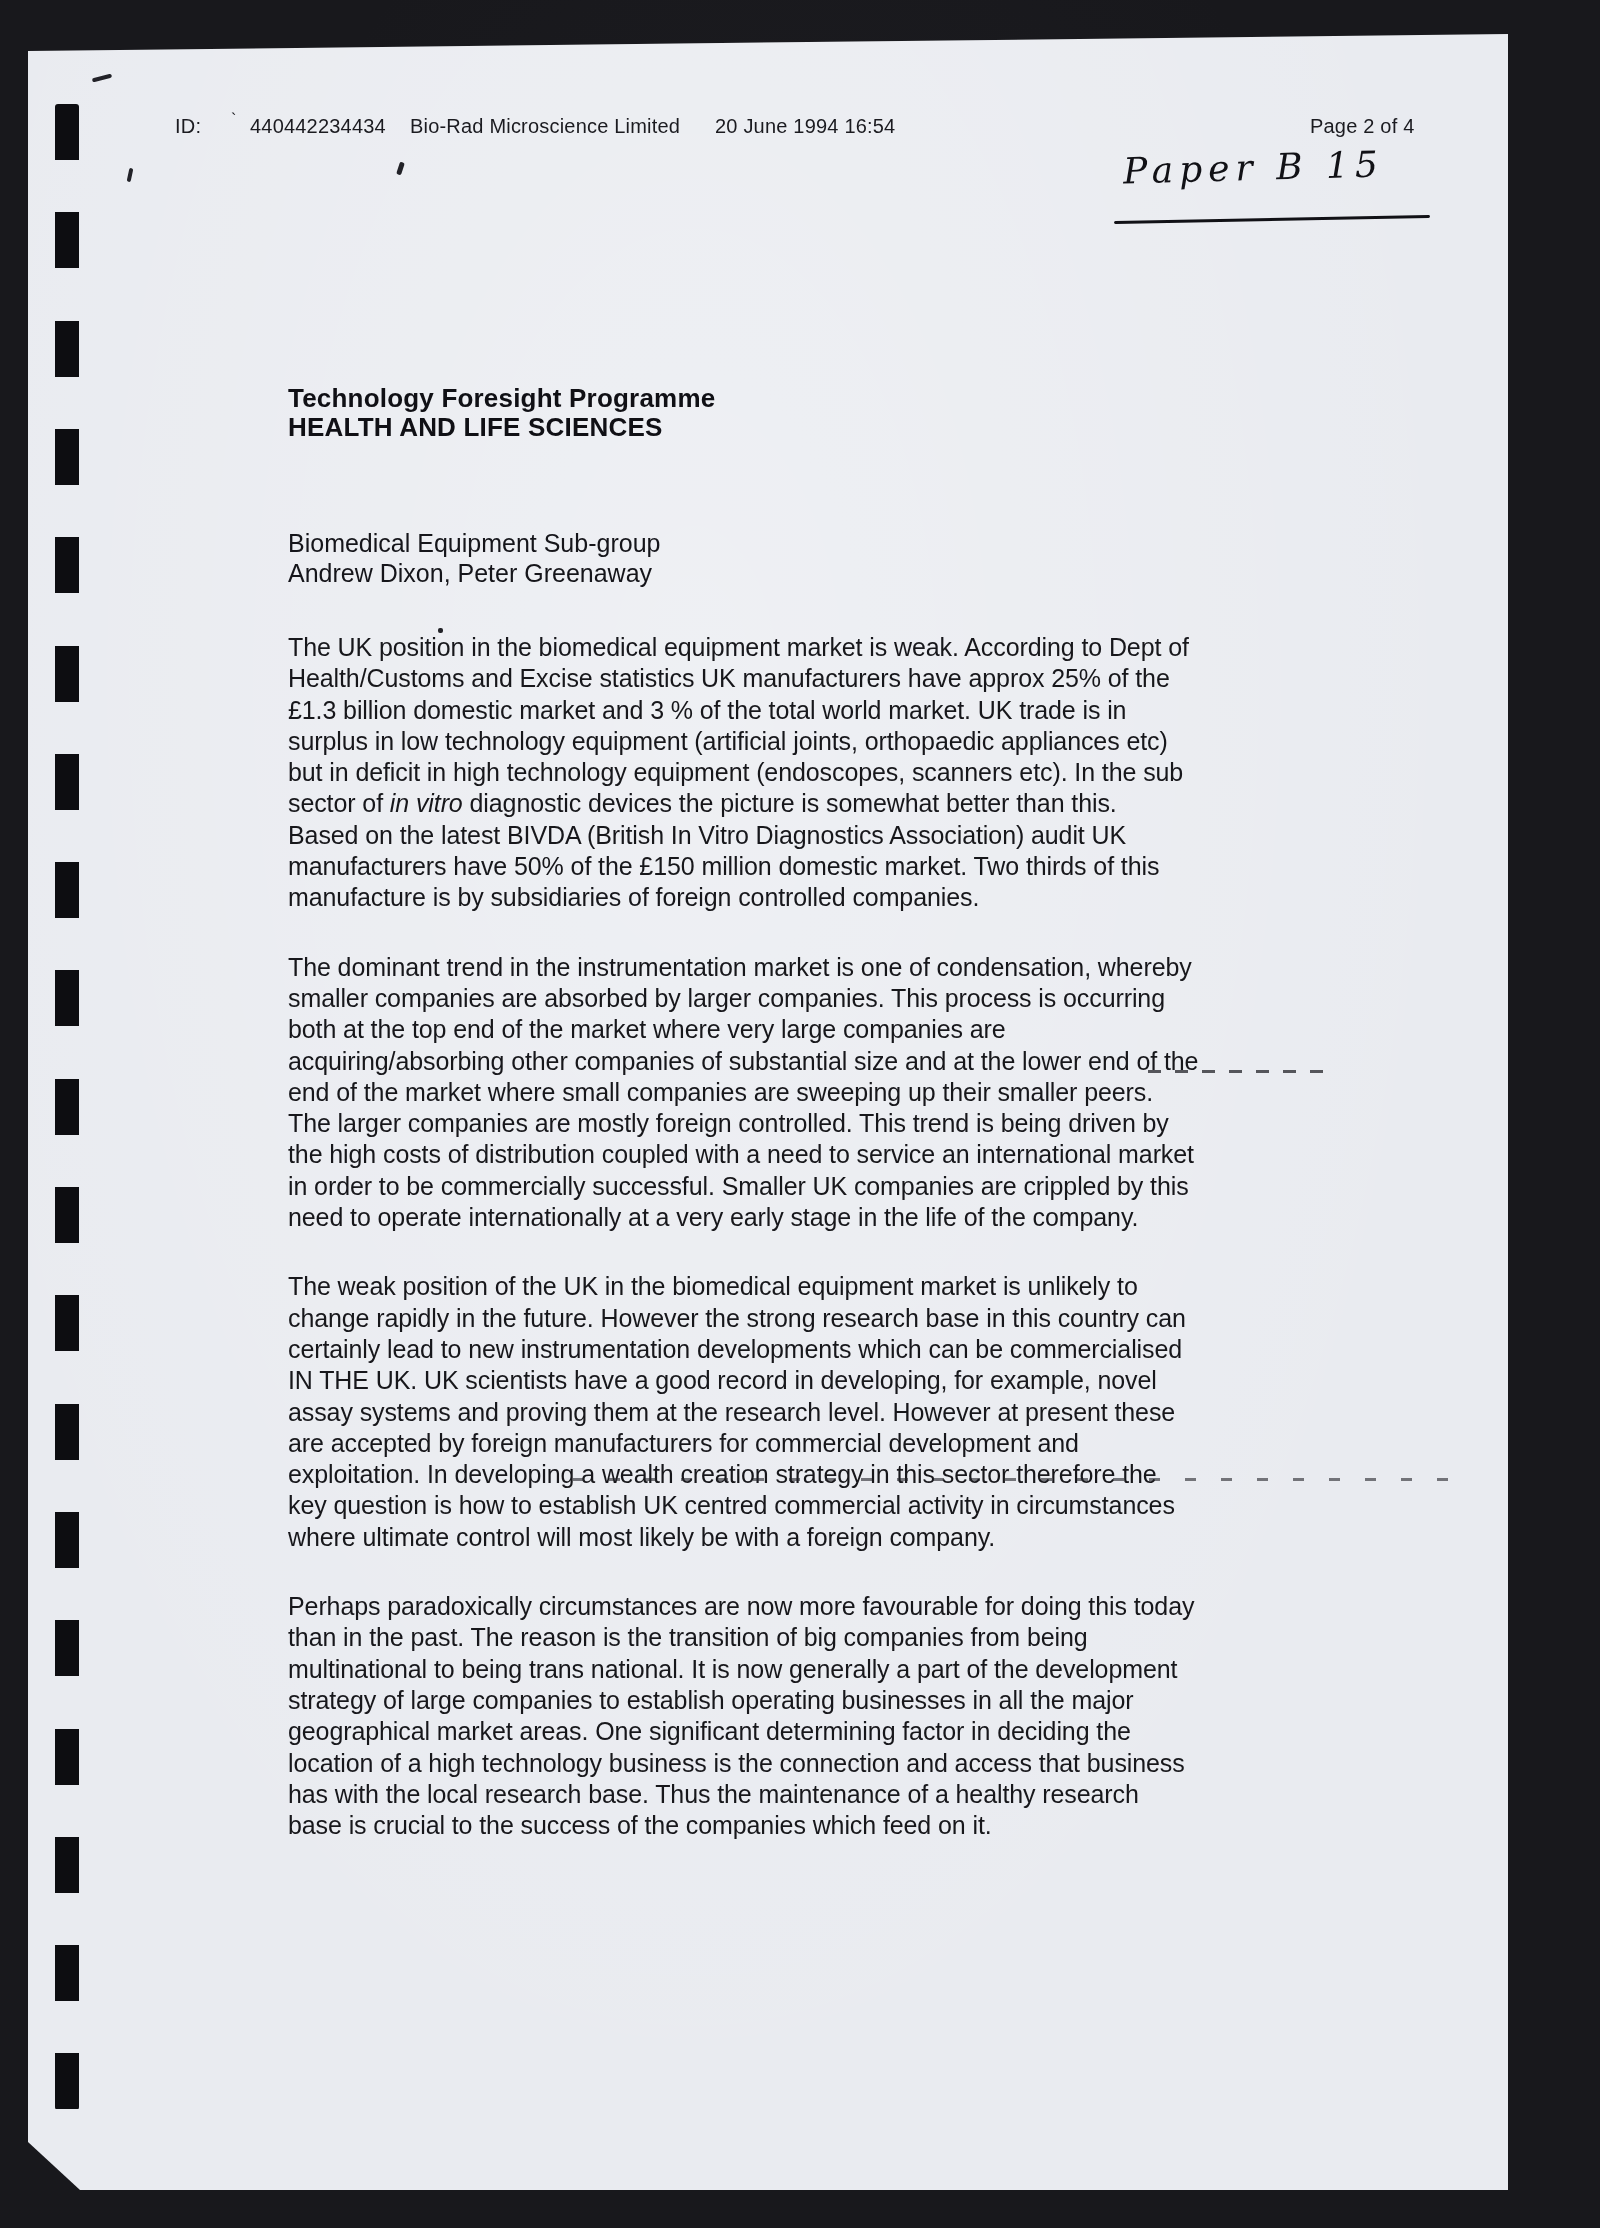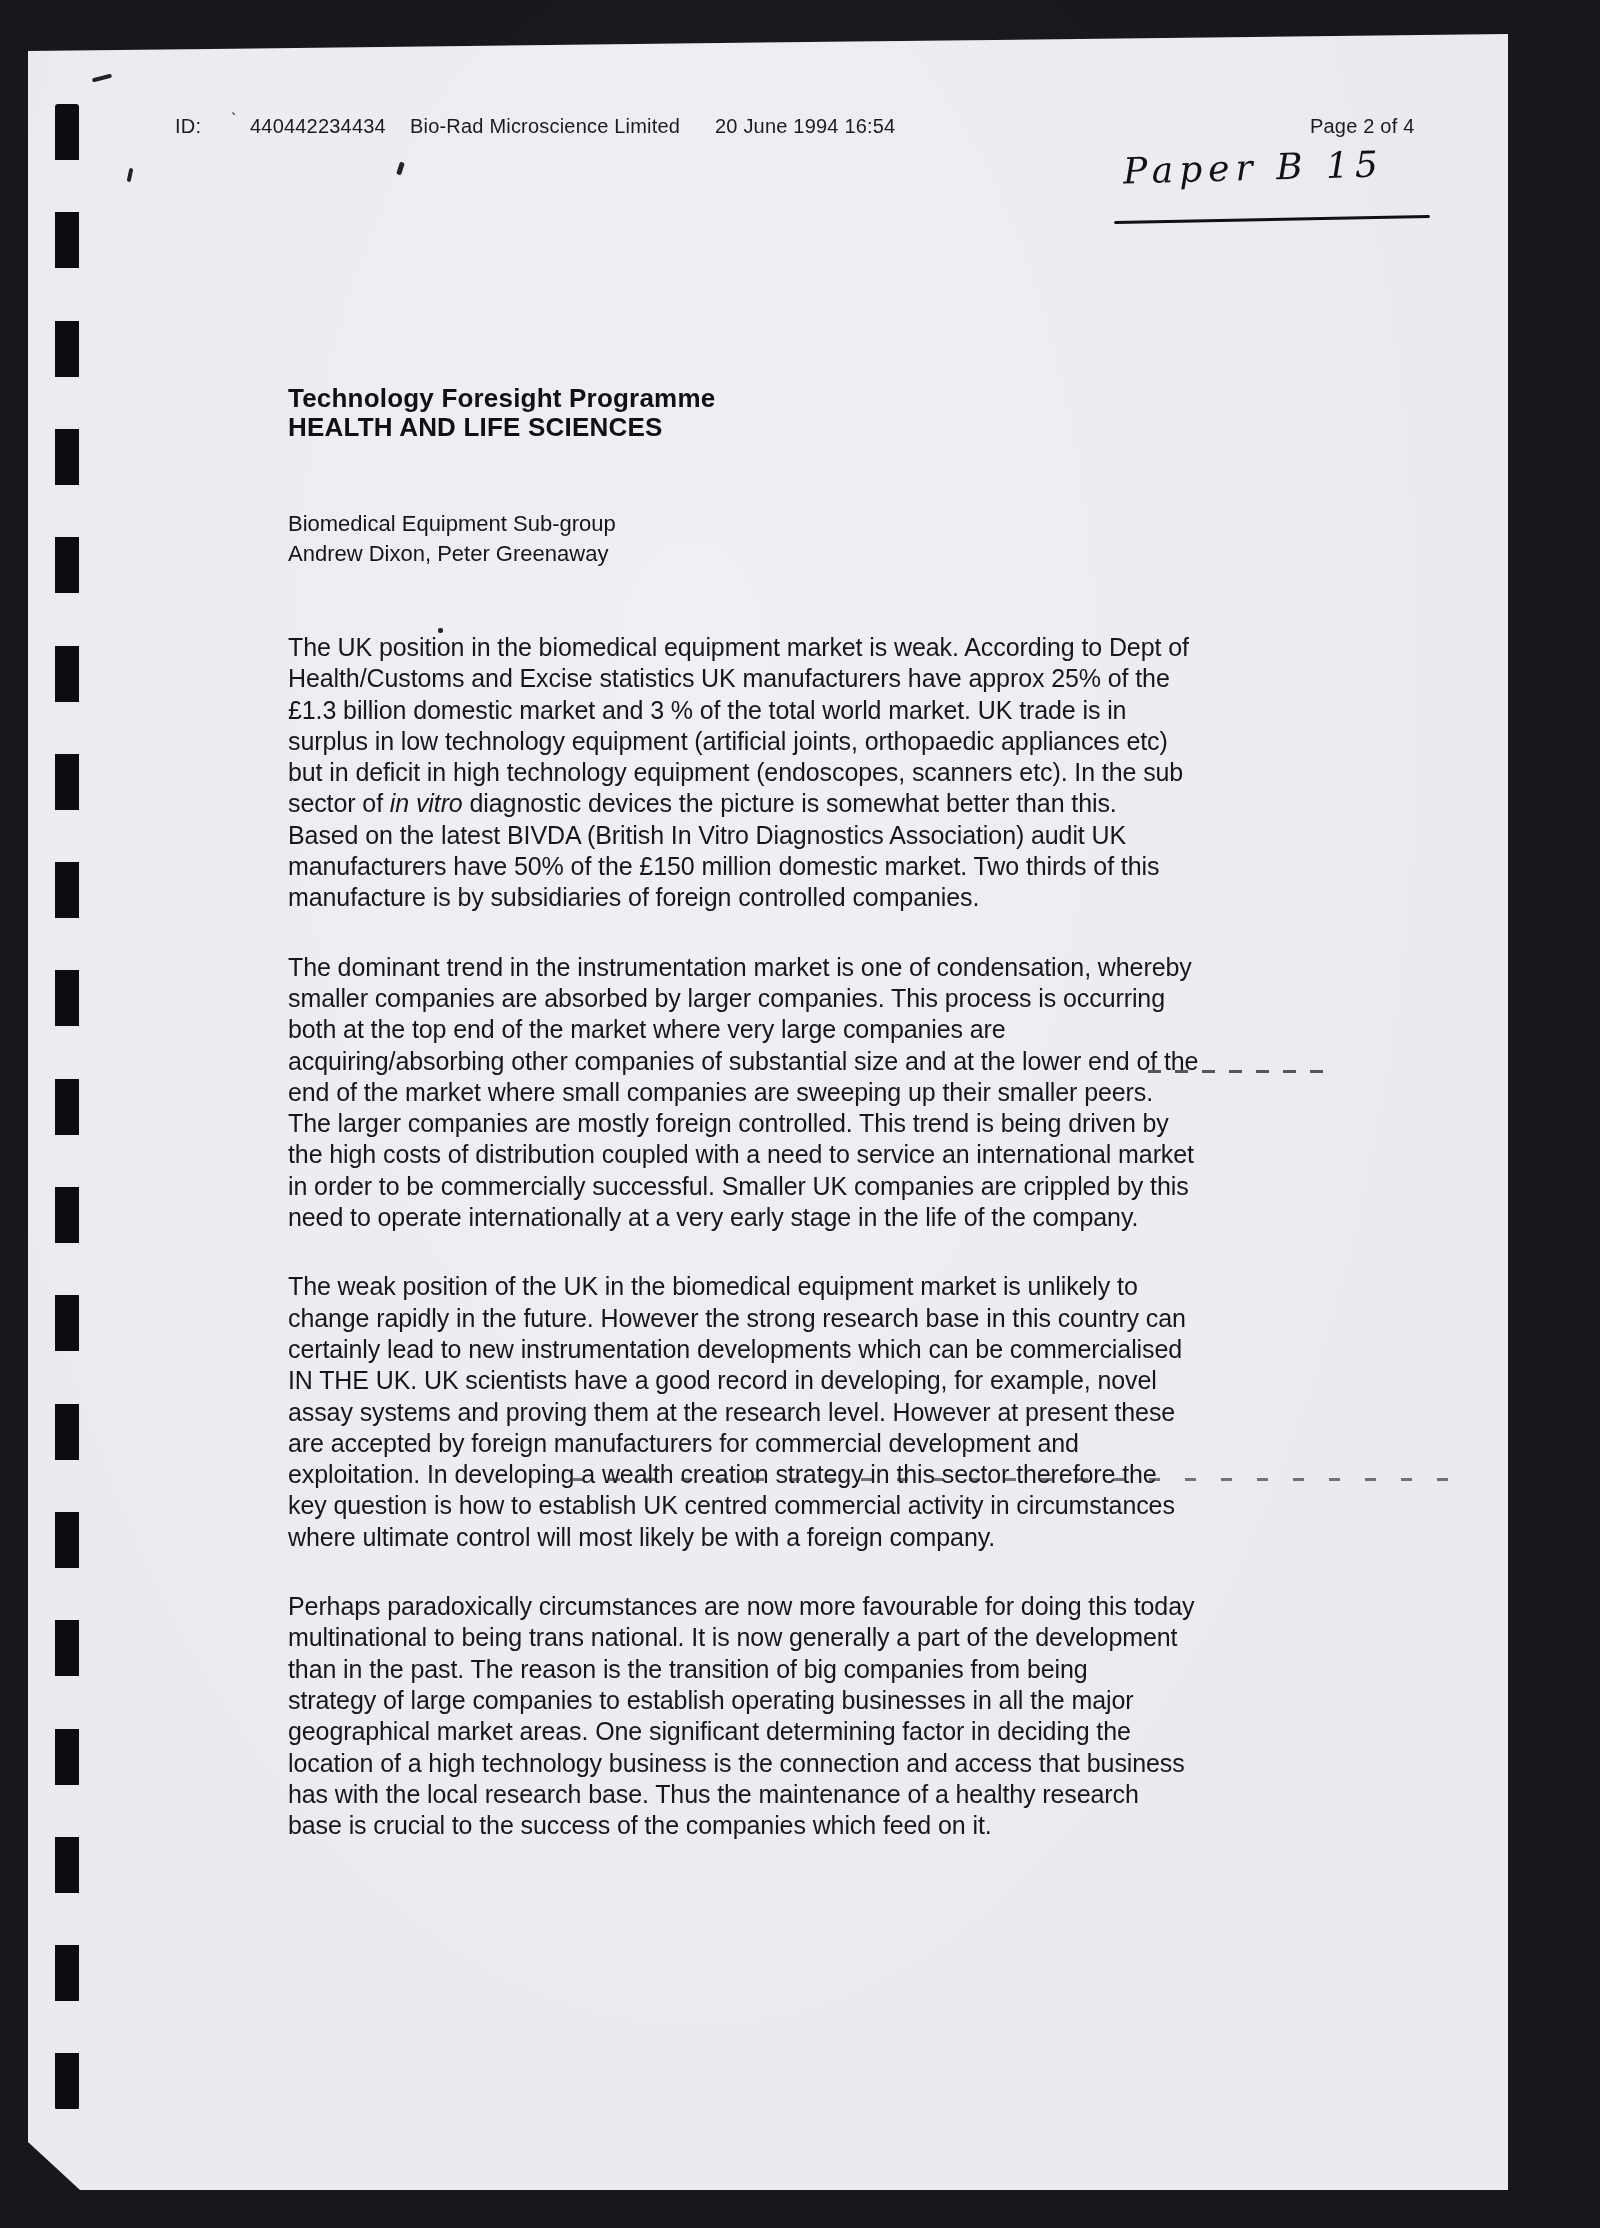--- a/index.html
+++ b/index.html
@@ -68,22 +68,22 @@
     position: absolute;
     left: 260px; top: 350px;
     font-weight: bold;
     font-size: 26px; line-height: 29px;
     letter-spacing: 0.2px;
     color: #101015;
     white-space: nowrap;
   }
   .byline-block {
     position: absolute;
-    left: 260px; top: 475px;
-    font-size: 22px; line-height: 30px;
+    left: 260px; top: 494px;
+    font-size: 25px; line-height: 30px;
     color: #15151a;
     white-space: nowrap;
   }
   .body-text {
     position: absolute;
     left: 260px; top: 598px;
     width: 1090px;
     font-size: 25px; line-height: 31.3px;
     letter-spacing: -0.1px;
     color: #17171b;
@@ -183,22 +183,22 @@
         <div class="tline">IN THE UK.  UK scientists have a good record in developing, for example, novel</div>
         <div class="tline">assay systems and proving them at the research level.  However at present these</div>
         <div class="tline">are accepted by foreign manufacturers for commercial development and</div>
         <div class="tline">exploitation.  In developing a wealth creation strategy in this sector therefore the</div>
         <div class="tline">key question is how to establish UK centred commercial activity in circumstances</div>
         <div class="tline">where ultimate control will most likely be with a foreign company.</div>
       </div>
 
     <div class="para">
         <div class="tline">Perhaps paradoxically circumstances are now more favourable for doing this today</div>
+        <div class="tline">than in the past. The reason is the transition of big companies from being</div>
         <div class="tline">multinational to being trans national.  It is now generally a part of the development</div>
-        <div class="tline">than in the past. The reason is the transition of big companies from being</div>
         <div class="tline">strategy of large companies to establish operating businesses in all the major</div>
         <div class="tline">geographical market areas.  One significant determining factor in deciding the</div>
         <div class="tline">location of a high technology business is the connection and access that business</div>
         <div class="tline">has with the local research base.  Thus the maintenance of a healthy research</div>
         <div class="tline">base is crucial to the success of the companies which feed on it.</div>
       </div>
 
   </div>
 
   <div class="dash-artifact a1"></div>

